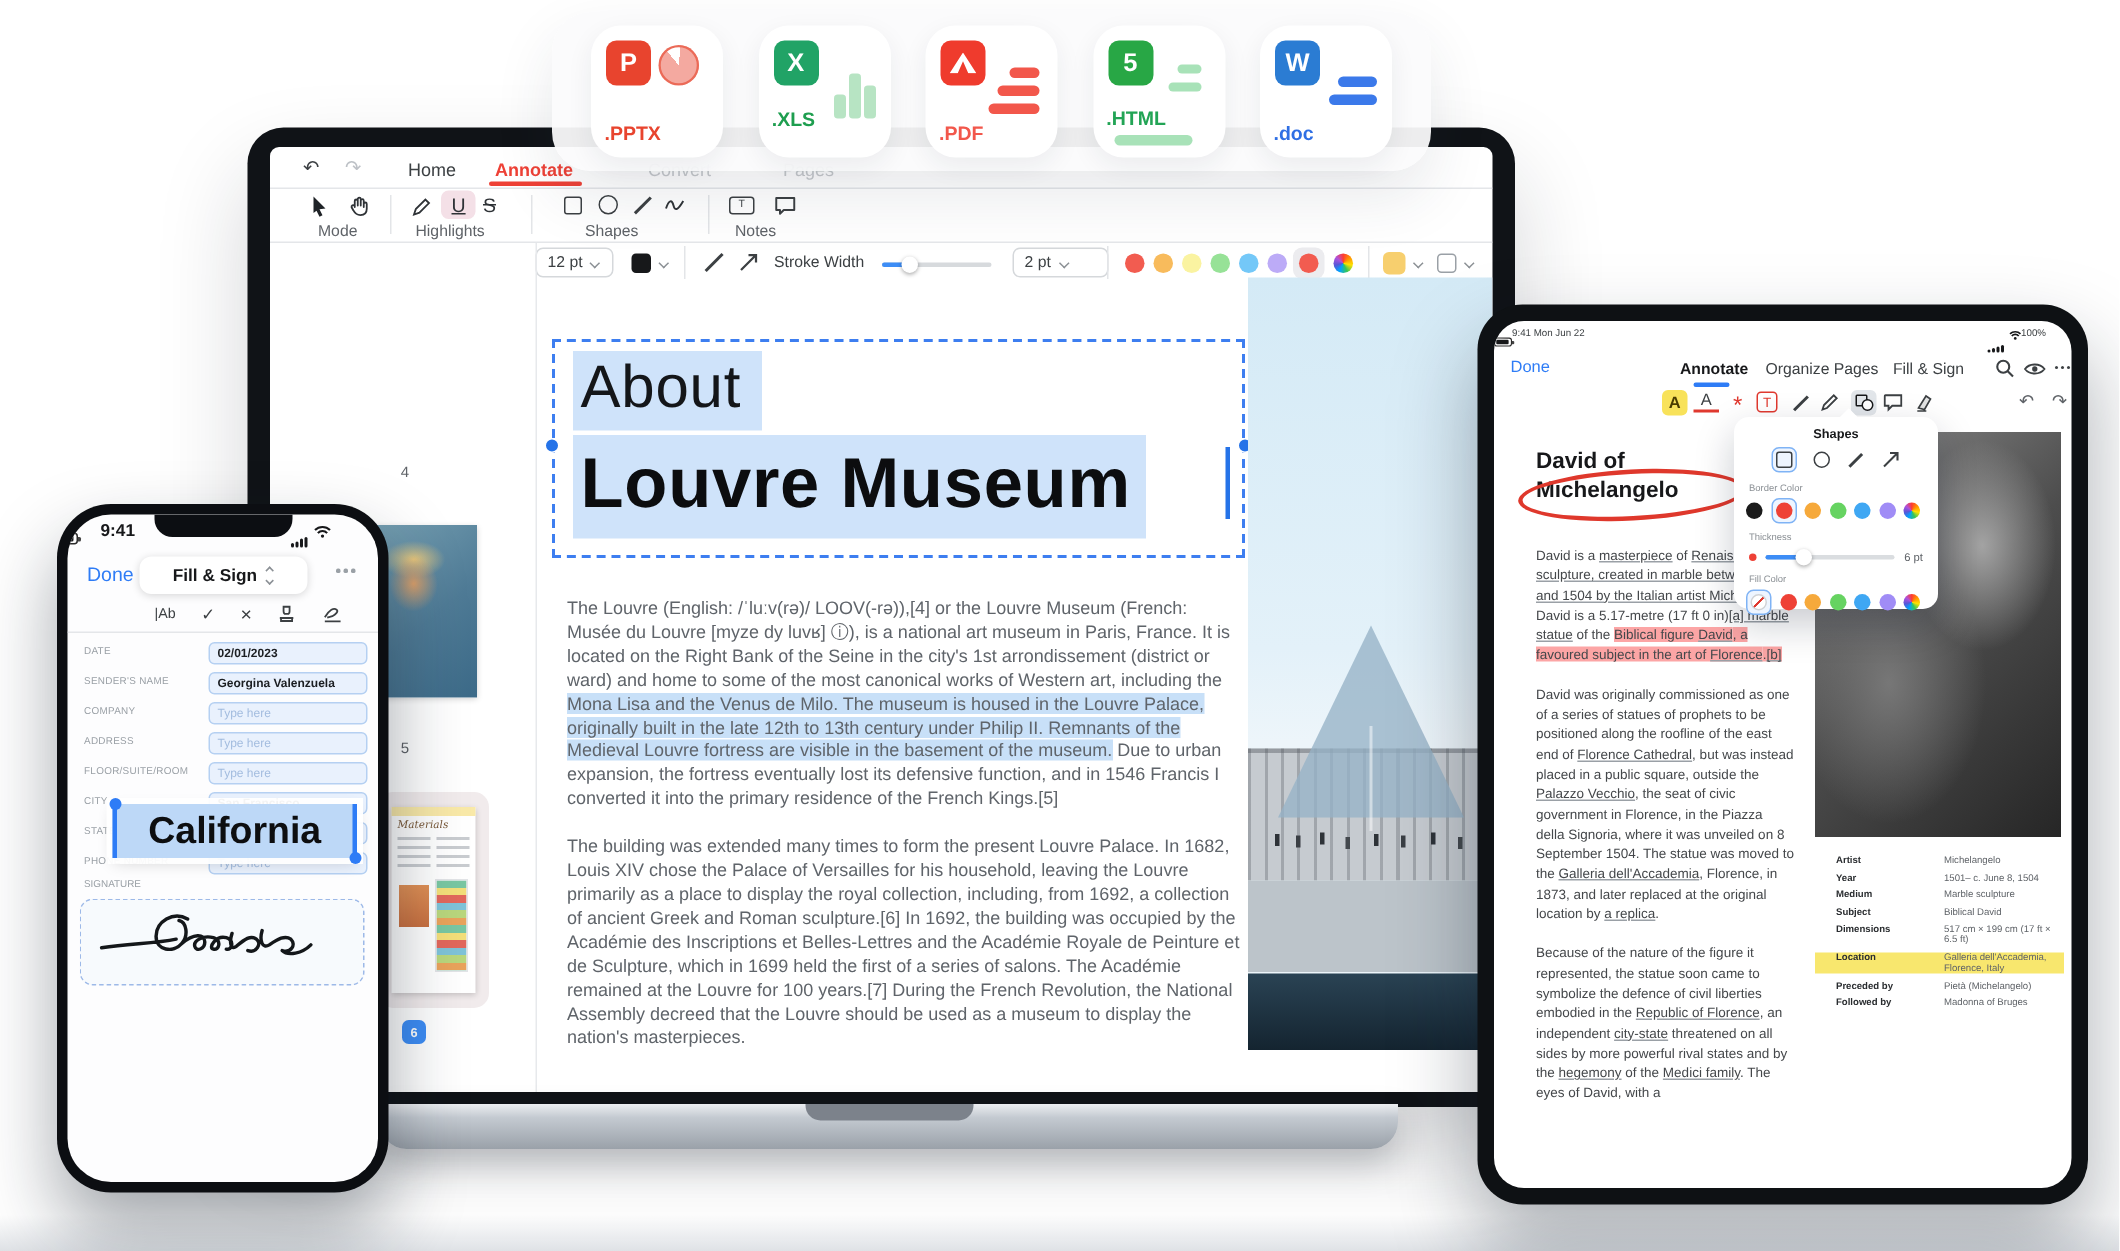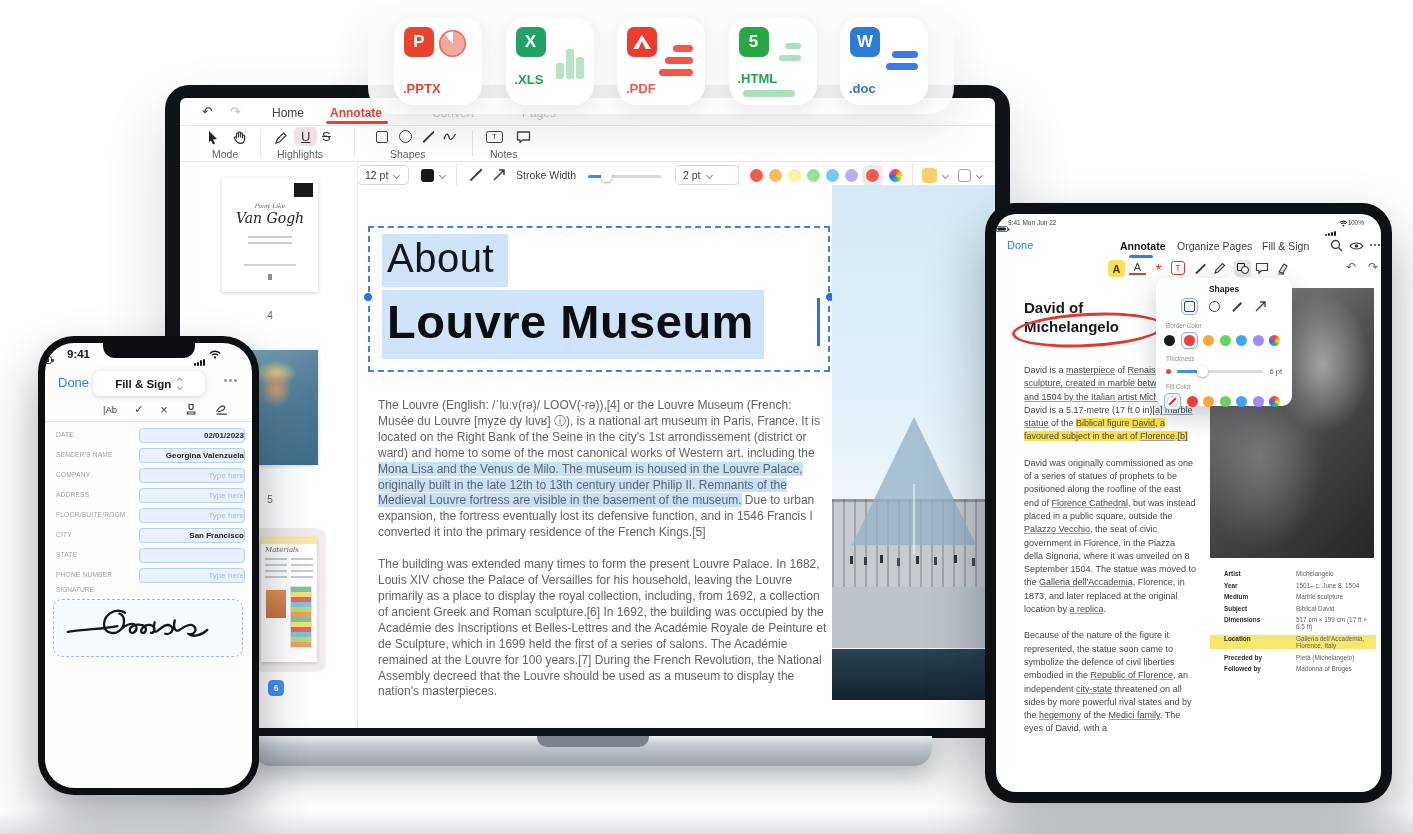--- a/index.html
+++ b/index.html
@@ -76,21 +76,21 @@
   .ip-notch { left:50%; top:0; transform:translateX(-50%); width:92px; height:15px; background:#0c0e12; border-radius:0 0 12px 12px; }
   .ip-time { font-size:11.5px; font-weight:bold; color:#17181a; }
   .sigbar { display:inline-block; width:2px; background:#17181a; border-radius:1px; margin-right:1px; }
   .batt { display:inline-block; width:16px; height:8px; border:1px solid rgba(20,20,20,.9); border-radius:2.5px; position:relative; }
   .batt i { position:absolute; left:1px; top:1px; bottom:1px; width:11px; background:#17181a; border-radius:1px; }
   .batt:after { content:""; position:absolute; right:-3px; top:2px; width:2px; height:3px; background:rgba(20,20,20,.8); border-radius:0 1px 1px 0; }
   .ip-done { font-size:13px; color:#2e7cf6; }
   .ip-pill { width:112px; height:25px; background:#fff; border-radius:8px; box-shadow:0 1px 6px rgba(0,0,0,.16); display:flex; align-items:center; justify-content:center; gap:7px; }
   .ip-pill b { font-size:11.5px; color:#17181a; }
   .tools { display:flex; align-items:center; gap:17px; color:#3c4043; }
-  .fld-row { left:0; right:0; height:20px;text-align:right; }
+  .fld-row { left:0; right:0; height:20px; }
   .fld-label { position:absolute; left:11px; top:4px; font-size:6.6px; letter-spacing:.2px; color:#9aa0a6; }
   .fld-box { position:absolute; left:94px; top:1px; width:106px; height:15px; background:#e9f1fd; border:1px solid #b5d0f2; border-radius:4px; font-size:8px; line-height:13px; padding-left:5px; overflow:hidden; white-space:nowrap; }
   .fld-box.val { font-weight:bold; color:#1b1e22; }
   .fld-box.ph { color:#a3bcdf; }
   .cal { left:30px; top:193px; width:163px; height:36px; background:#bdd8f7; box-shadow:0 0 0 4px rgba(255,255,255,.95), 0 3px 10px rgba(0,0,0,.18); display:flex; align-items:center; justify-content:center; z-index:5; }
   .cal span { font-size:25px; font-weight:bold; color:#0d0e10; }
   .caret { position:absolute; top:0; bottom:0; width:3px; background:#2e7cf6; }
   .caret .knob { position:absolute; left:-2.5px; width:8px; height:8px; background:#2e7cf6; border-radius:50%; }
   .sigbox { left:8px; top:256px; width:190px; height:58px; border:1.6px dashed #9db9e8; border-radius:9px; background:#f7fafd; display:flex; align-items:center; justify-content:center; }
 
@@ -98,21 +98,21 @@
   .ipad { left:985px; top:203px; width:407px; height:600px; background:#0e1114; border-radius:30px; padding:11px; box-shadow:0 28px 55px rgba(15,25,40,.35); z-index:40; }
   .pad-screen { position:relative; width:385px; height:578px; background:#fff; border-radius:20px; overflow:hidden; }
   .pad-status { font-size:6.5px; color:#3c4043; }
   .pad-done { font-size:11px; color:#2e7cf6; }
   .pad-tab { font-size:10.5px; color:#3c4043; position:absolute; top:0; }
   .pad-tab.active { font-weight:bold; color:#17181a; }
   .pad-tool { position:absolute; top:0; width:17px; height:17px; display:flex; align-items:center; justify-content:center; font-size:11px; color:#3c4043; border-radius:4px; }
   .ipad-doc { font-size:9px; line-height:13.3px; color:#44474a; }
   .ipad-doc p { margin-bottom:13px; }
   .u { text-decoration:underline; text-decoration-color:#9aa0a6; }
-  .hl { background:#fde047; }
+  .hl { background:#fca5a5; }
   .pad-title { font-size:15px; font-weight:bold; line-height:19px; color:#17181a; }
   .oval { border:3.5px solid #df382c; border-radius:50%; transform:rotate(-3deg); }
   .david { background:
       radial-gradient(70px 100px at 68% 28%, #a3a3a3, rgba(0,0,0,0) 70%),
       radial-gradient(90px 130px at 30% 62%, #777, rgba(0,0,0,0) 72%),
       linear-gradient(135deg,#8f8f8f 0%, #4d4d4d 48%, #262626 100%); }
   .meta-row { display:flex; margin-bottom:4.6px; }
   .meta-row .ml { width:86px; padding-left:14px; font-size:6.4px; font-weight:bold; color:#2a2d30; }
   .meta-row .mv { flex:1; font-size:6.4px; color:#5f6368; }
   .hl-y { background:#f8e76e; }
@@ -211,28 +211,20 @@
           <div class="pdot" style="width: 13px; height: 13px; background-color: rgb(242, 92, 80);"></div>
         </div>
       <div class="ab pdot rainbow" style="left:709px;top:71px;width:13px;height:13px;"></div>
       <div class="ab sep-v" style="left:732px;top:66px;height:22px;"></div>
       <div class="ab" style="left: 742px; top: 70px; width: 15px; height: 15px; border-radius: 4px; background-color: rgb(247, 207, 110);"></div>
       <i class="ab chv" style="left:763px;top:75px;"></i>
       <div class="ab" style="left:778px;top:71px;width:13px;height:13px;border:1.6px solid #9aa0a6;border-radius:3px;background:#fff;"></div>
       <i class="ab chv" style="left:797px;top:75px;"></i>
 
       <div class="ab sep-v" style="left:177px;top:64px;height:566px;background:#e7e9ec;"></div>
-      <div class="ab thumb" style="left:42px;top:80px;width:96px;height:114px;">
-        <div class="ab" style="right:5px;top:5px;width:19px;height:14px;background:#16181b;"></div>
-        <div class="ab" style="left:0;right:0;top:24px;text-align:center;font-family:'DejaVu Serif',serif;font-style:italic;font-size:6px;color:#666;">Paint Like</div>
-        <div class="ab" style="left:0;right:0;top:32px;text-align:center;font-family:'DejaVu Serif',serif;font-style:italic;font-size:14px;color:#202225;">Van Gogh</div>
-        <div class="ab linefill" style="left:26px;top:58px;width:44px;height:8px;"></div>
-        <div class="ab" style="left:22px;top:86px;width:52px;height:2px;background:#cfd2d6;"></div>
-        <div class="ab" style="left:46px;top:96px;width:4px;height:6px;background:#8a8f94;"></div>
-      </div>
       <div class="ab pagenum" style="left:42px;top:212px;width:96px;">4</div>
       <div class="ab thumb" style="left:42px;top:252px;width:96px;height:115px;background:radial-gradient(26px 30px at 56% 34%, #d9a06b, rgba(0,0,0,0) 62%), radial-gradient(34px 20px at 56% 20%, #e8c97e, rgba(0,0,0,0) 62%), linear-gradient(140deg,#7fa8b8,#4f7b96 60%,#3c6a88);"></div>
       <div class="ab pagenum" style="left:42px;top:396px;width:96px;">5</div>
       <div class="ab" style="left:72px;top:430px;width:74px;height:144px;background:#f1ebec;border-radius:10px;">
         <div class="thumb" style="position:absolute;left:9px;top:10px;width:56px;height:124px;">
           <div class="ab" style="left:0;right:0;top:0;height:6px;background:#f9e9a8;"></div>
           <div class="ab" style="left:4px;top:8px;font-family:'DejaVu Serif',serif;font-style:italic;font-size:7px;color:#7a5a3a;">Materials</div>
           <div class="ab linefill" style="left:4px;top:20px;width:22px;height:22px;"></div>
           <div class="ab linefill" style="left:30px;top:20px;width:22px;height:22px;"></div>
           <div class="ab" style="left:5px;top:52px;width:20px;height:28px;background:linear-gradient(#e09055,#c97040);"></div>
@@ -377,20 +369,29 @@
       <div class="ab fld-row" style="top:204px;">
         <span class="fld-label">STATE</span>
         <span class="fld-box"></span>
       </div>
       <div class="ab fld-row" style="top:224px;">
         <span class="fld-label">PHONE NUMBER</span>
         <span class="fld-box ph">Type here</span>
       </div>
 
       
+      <div class="ab cal">
+        <span>California</span>
+        <span class="caret" style="left:0;">
+            <span class="knob" style="top:-4px;"></span>
+          </span>
+        <span class="caret" style="right:0;">
+            <span class="knob" style="bottom:-4px;"></span>
+          </span>
+      </div>
 
       <span class="ab" style="left:11px;top:243px;font-size:6.6px;color:#9aa0a6;">SIGNATURE</span>
       <div class="ab sigbox">
         <svg viewBox="0 0 180 52" width="172" height="50">
           <path d="M6 30 C 28 27 44 27 58 24 M66 10 C 56 4 44 12 44 22 C 44 32 56 34 62 27 C 67 21 65 12 60 11 M62 27 C 70 20 78 20 78 26 C 78 31 72 33 71 29 C 70 25 77 21 84 23 C 90 25 88 32 84 31 C 80 30 86 21 93 23 C 99 25 97 32 93 31 M97 20 C 95 26 96 32 100 29 C 106 24 110 21 114 24 C 118 27 114 34 108 32 M118 18 C 116 25 118 31 123 28 C 129 24 134 21 138 24 C 142 28 138 34 132 32 C 136 36 146 34 152 28" stroke="#14171a" stroke-width="2.4" fill="none" stroke-linecap="round" stroke-linejoin="round"></path>
         </svg>
       </div>
     </div>
   </div>
 

